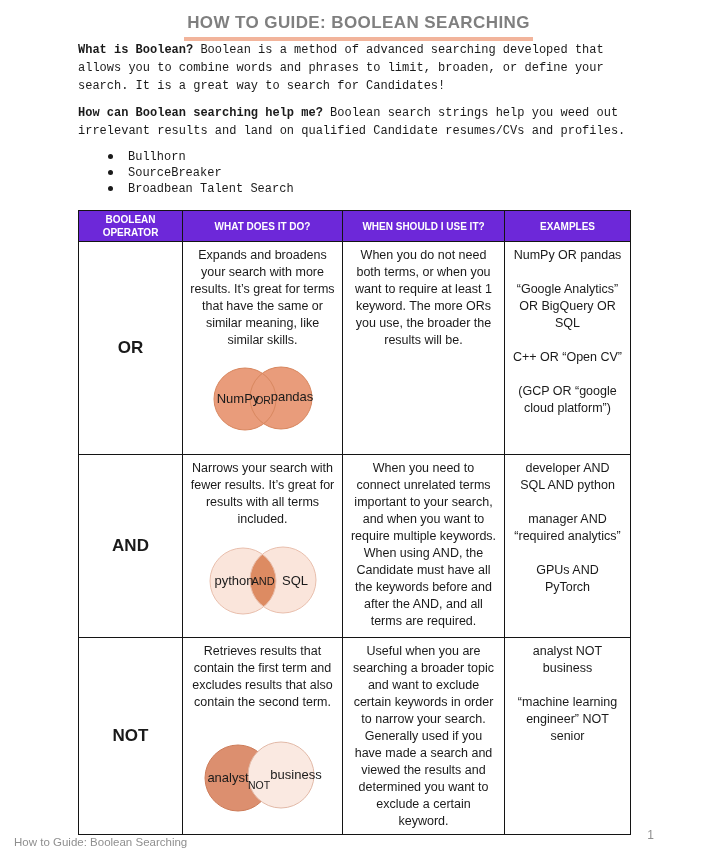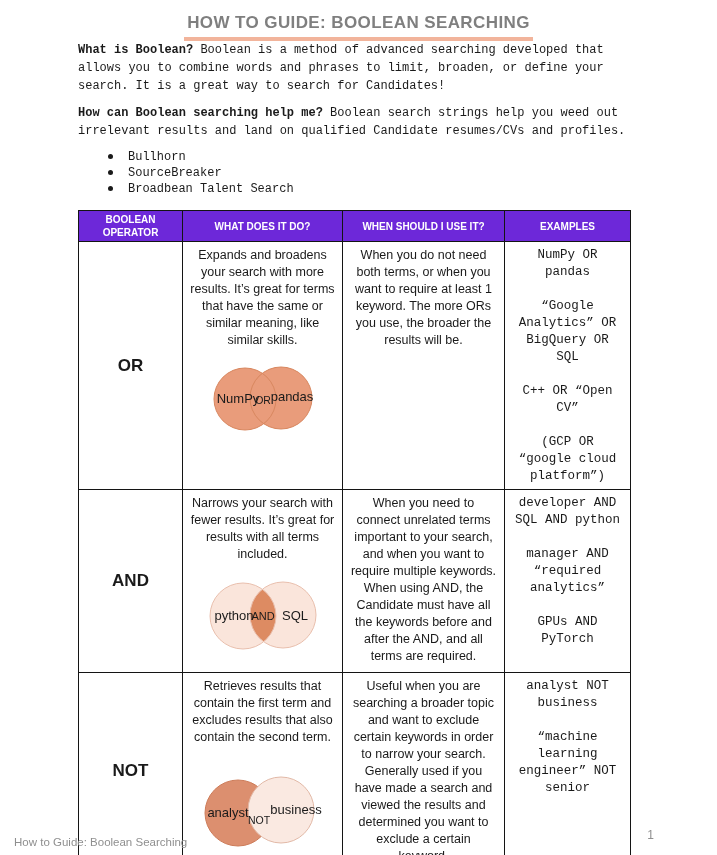--- a/index.html
+++ b/index.html
@@ -48,21 +48,21 @@
     font-weight:bold; font-size:17px;
   }
   td.body-cell {
     vertical-align:top; text-align:center;
     font-size:12.5px; line-height:17px;
     padding:5px 7px 4px 7px;
     margin-left:48px;
   }
   .venn { margin-top:4px; }
   .venn text { font-family:"Liberation Sans","DejaVu Sans",sans-serif; fill:#1a1a1a; }
-  .ex-item { margin-bottom:17px;font-family:Liberation Mono, monospace; }
+  .ex-item { margin-bottom:17px; }
   .ex-item:last-child { margin-bottom:0; }
   .row-or  { height:173px; }
   .row-and { height:155px; }
   .row-not { height:185px; }
 
   .footer-left {
     position:absolute; left:14px; bottom:7px;
     font-size:11.5px; color:#8f8f8f;
   }
   .page-num {

